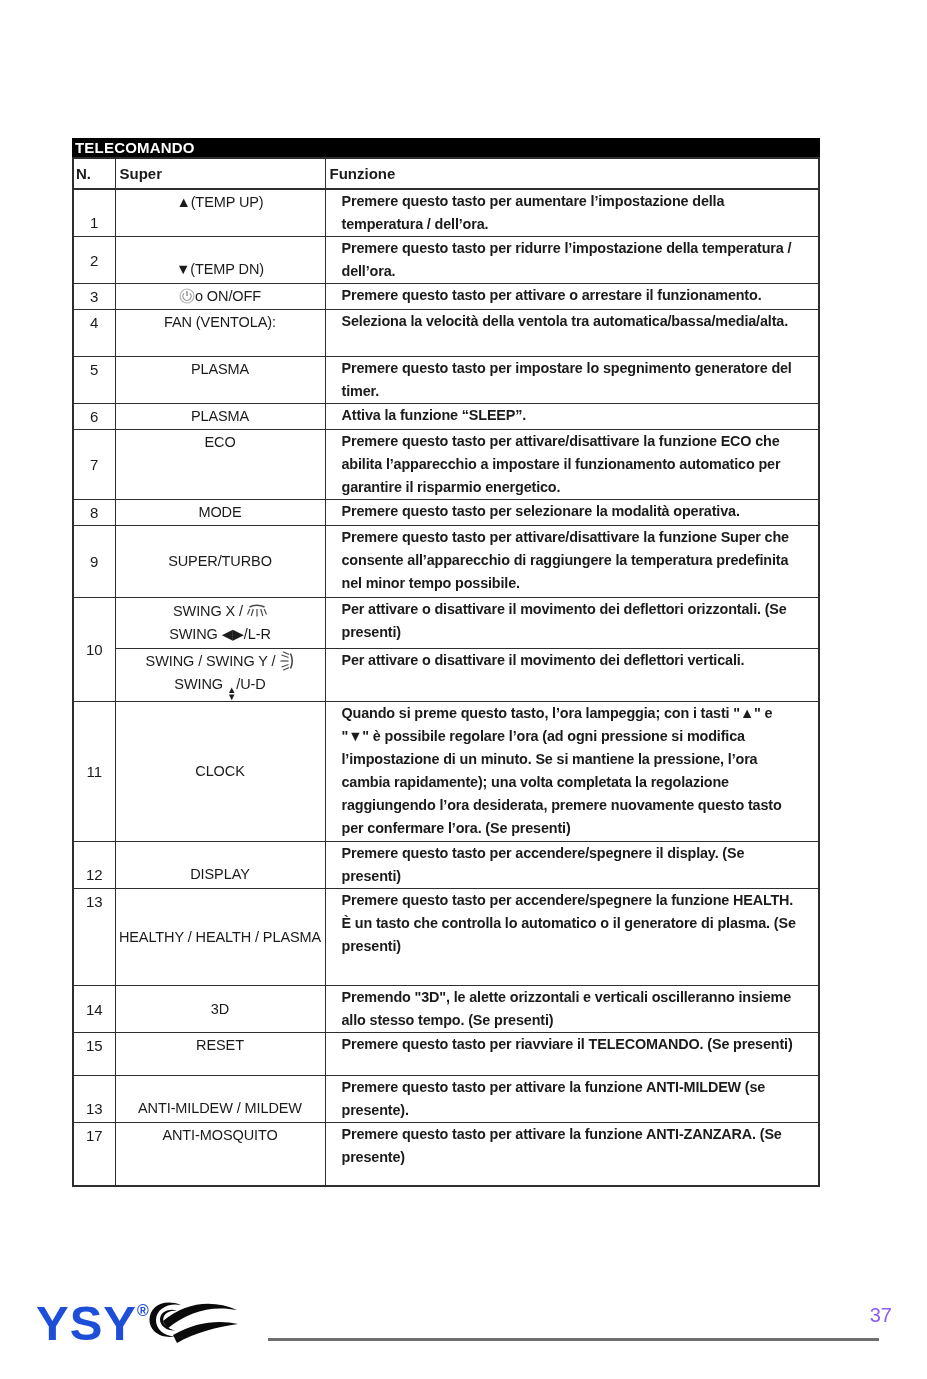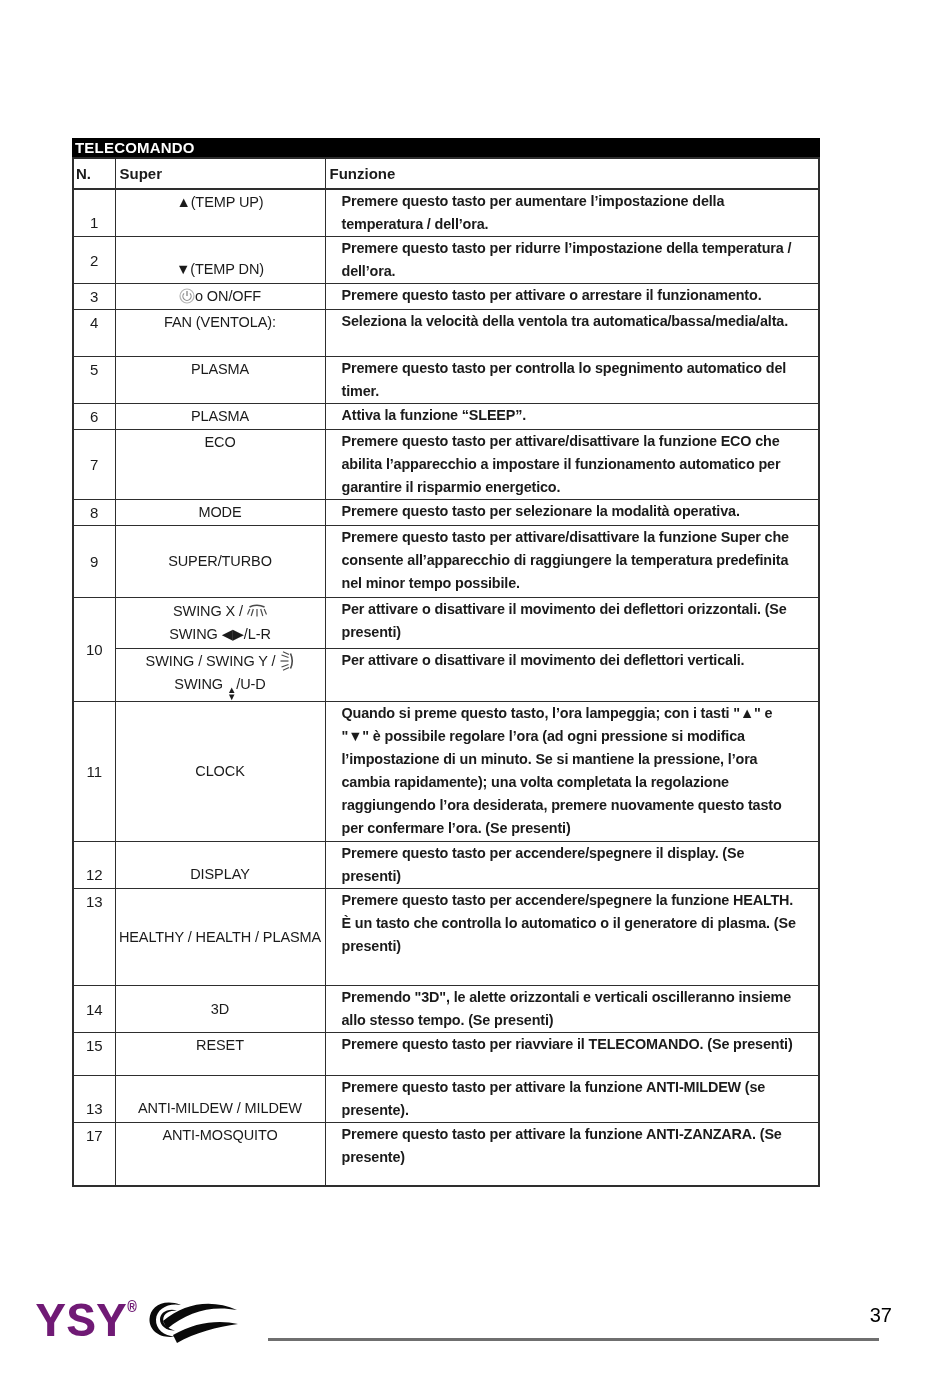--- a/index.html
+++ b/index.html
@@ -24,29 +24,29 @@
   td.va-t{vertical-align:top;}
   td.va-b{vertical-align:bottom;padding-bottom:2px;}
   .icon{display:inline-block;}
   .icon svg{vertical-align:-3px;}
   .icon[data-name="horizontal-louver-swing-icon"] svg{vertical-align:-2px;}
   .icon[data-name="vertical-louver-swing-icon"] svg{vertical-align:-5px;}
   .ud{display:inline-flex;flex-direction:column;line-height:6.5px;font-size:9.5px;vertical-align:-4px;}
   .ud span{display:block;}
   
   .brand{
-    position:absolute;left:36px;top:1295px;font-family:Liberation Mono, monospace;
-    font-weight:bold;font-size:49px;letter-spacing:1px;color:#701a75;
+    position:absolute;left:36px;top:1295px;font-family:Liberation Sans, sans-serif;
+    font-weight:bold;font-size:49px;letter-spacing:1px;color:#1d4ed8;
   }
   .brand .reg{font-size:16px;vertical-align:24px;letter-spacing:0;}
   .wave{position:absolute;left:147px;top:1298px;}
   .rule{position:absolute;left:268px;top:1338px;width:611px;height:3px;background:#6f6f6f;}
   .pagenum{
     position:absolute;left:846px;top:1304px;width:46px;text-align:right;
-    font-size:20px;color:#000000;
+    font-size:20px;color:#8b5cf6;
   }
 </style>
 </head>
 <body>
 
 <div data-name="manual-page">
 
   <div class="table-wrap" data-name="remote-control-table">
     <div class="title-bar" data-name="table-title-bar">TELECOMANDO</div>
     <table data-name="functions-table">
@@ -83,21 +83,21 @@
             <td class="f" data-name="function-cell">Premere questo tasto per attivare o arrestare il funzionamento.</td>
           </tr>
           <tr data-name="table-row" style="height: 47px;">
             <td class="n va-t" rowspan="1" data-name="row-number-cell">4</td>
             <td class="t va-t" data-name="button-label-cell">FAN (VENTOLA):</td>
             <td class="f" data-name="function-cell">Seleziona la velocità della ventola tra automatica/bassa/media/alta.</td>
           </tr>
           <tr data-name="table-row" style="height: 46px;">
             <td class="n va-t" rowspan="1" data-name="row-number-cell">5</td>
             <td class="t va-t" data-name="button-label-cell">PLASMA</td>
-            <td class="f" data-name="function-cell">Premere questo tasto per controlla lo spegnimento automatico del timer.</td>
+            <td class="f" data-name="function-cell">Premere questo tasto per impostare lo spegnimento generatore del timer.</td>
           </tr>
           <tr data-name="table-row" style="height: 24px;">
             <td class="n" rowspan="1" data-name="row-number-cell">6</td>
             <td class="t" data-name="button-label-cell">PLASMA</td>
             <td class="f" data-name="function-cell">Attiva la funzione “SLEEP”.</td>
           </tr>
           <tr data-name="table-row" style="height: 70px;">
             <td class="n" rowspan="1" data-name="row-number-cell">7</td>
             <td class="t va-t" data-name="button-label-cell">ECO</td>
             <td class="f" data-name="function-cell">Premere questo tasto per attivare/disattivare la funzione ECO che abilita l’apparecchio a impostare il funzionamento automatico per garantire il risparmio energetico.</td>

